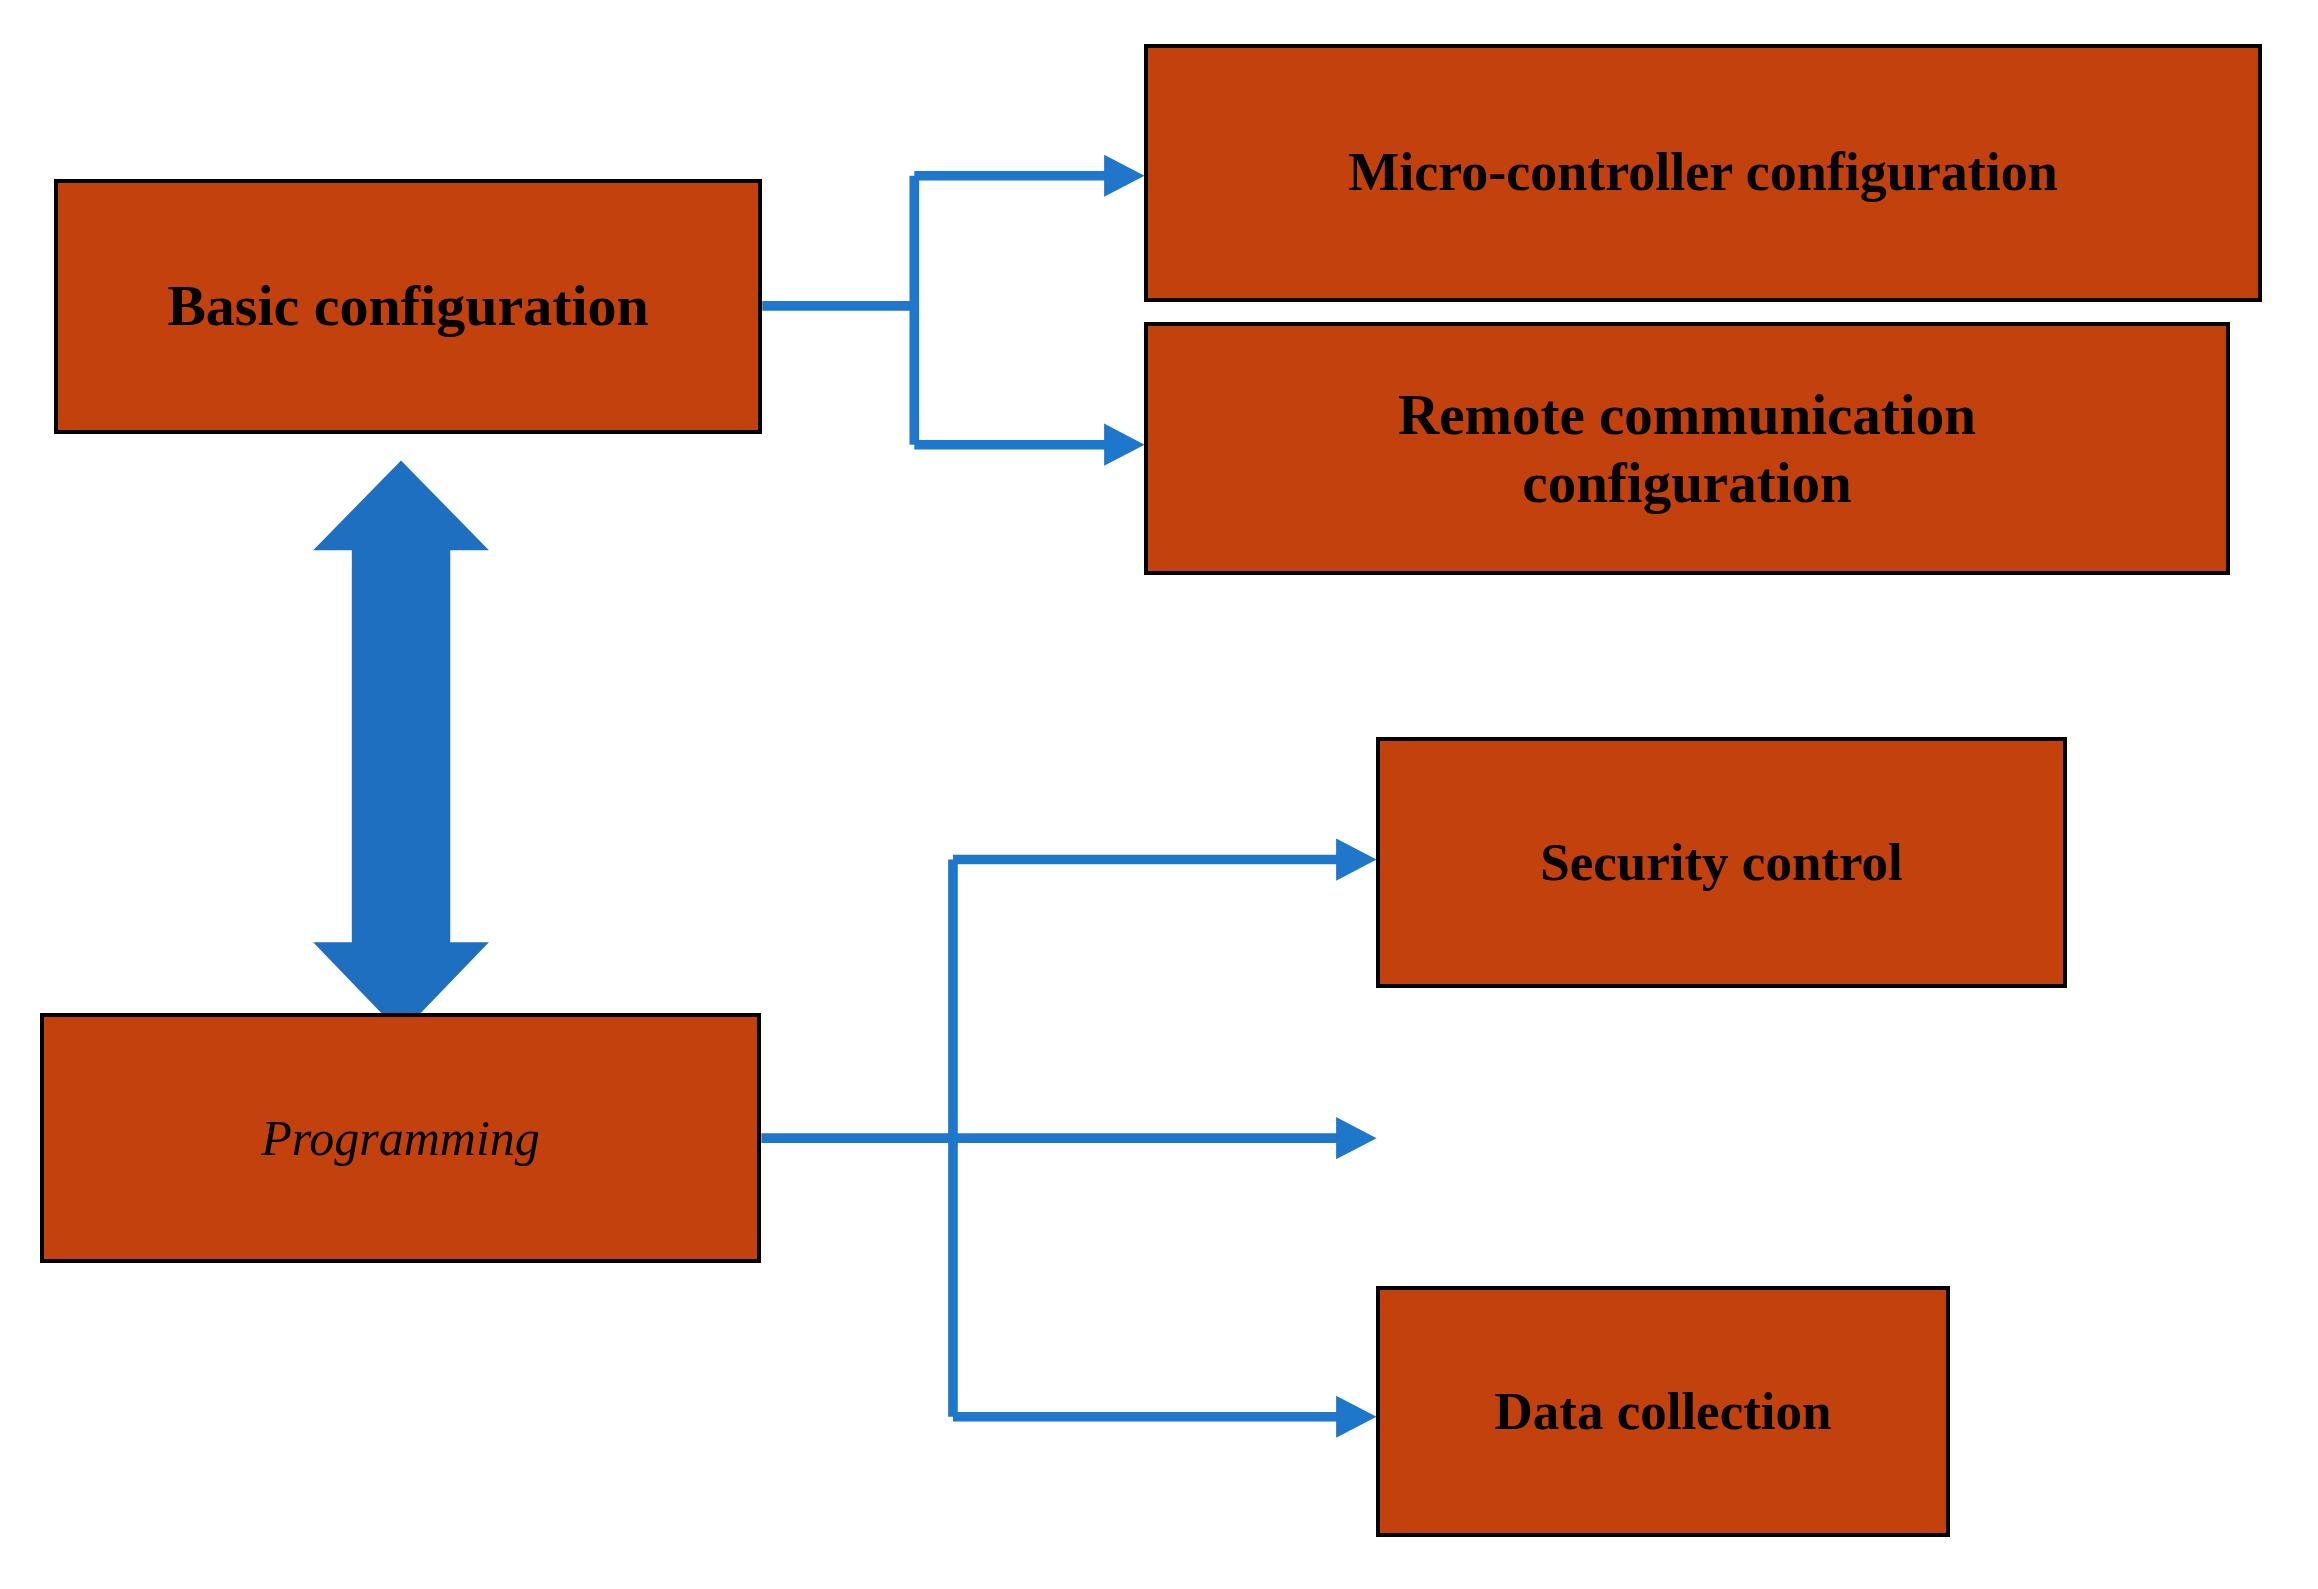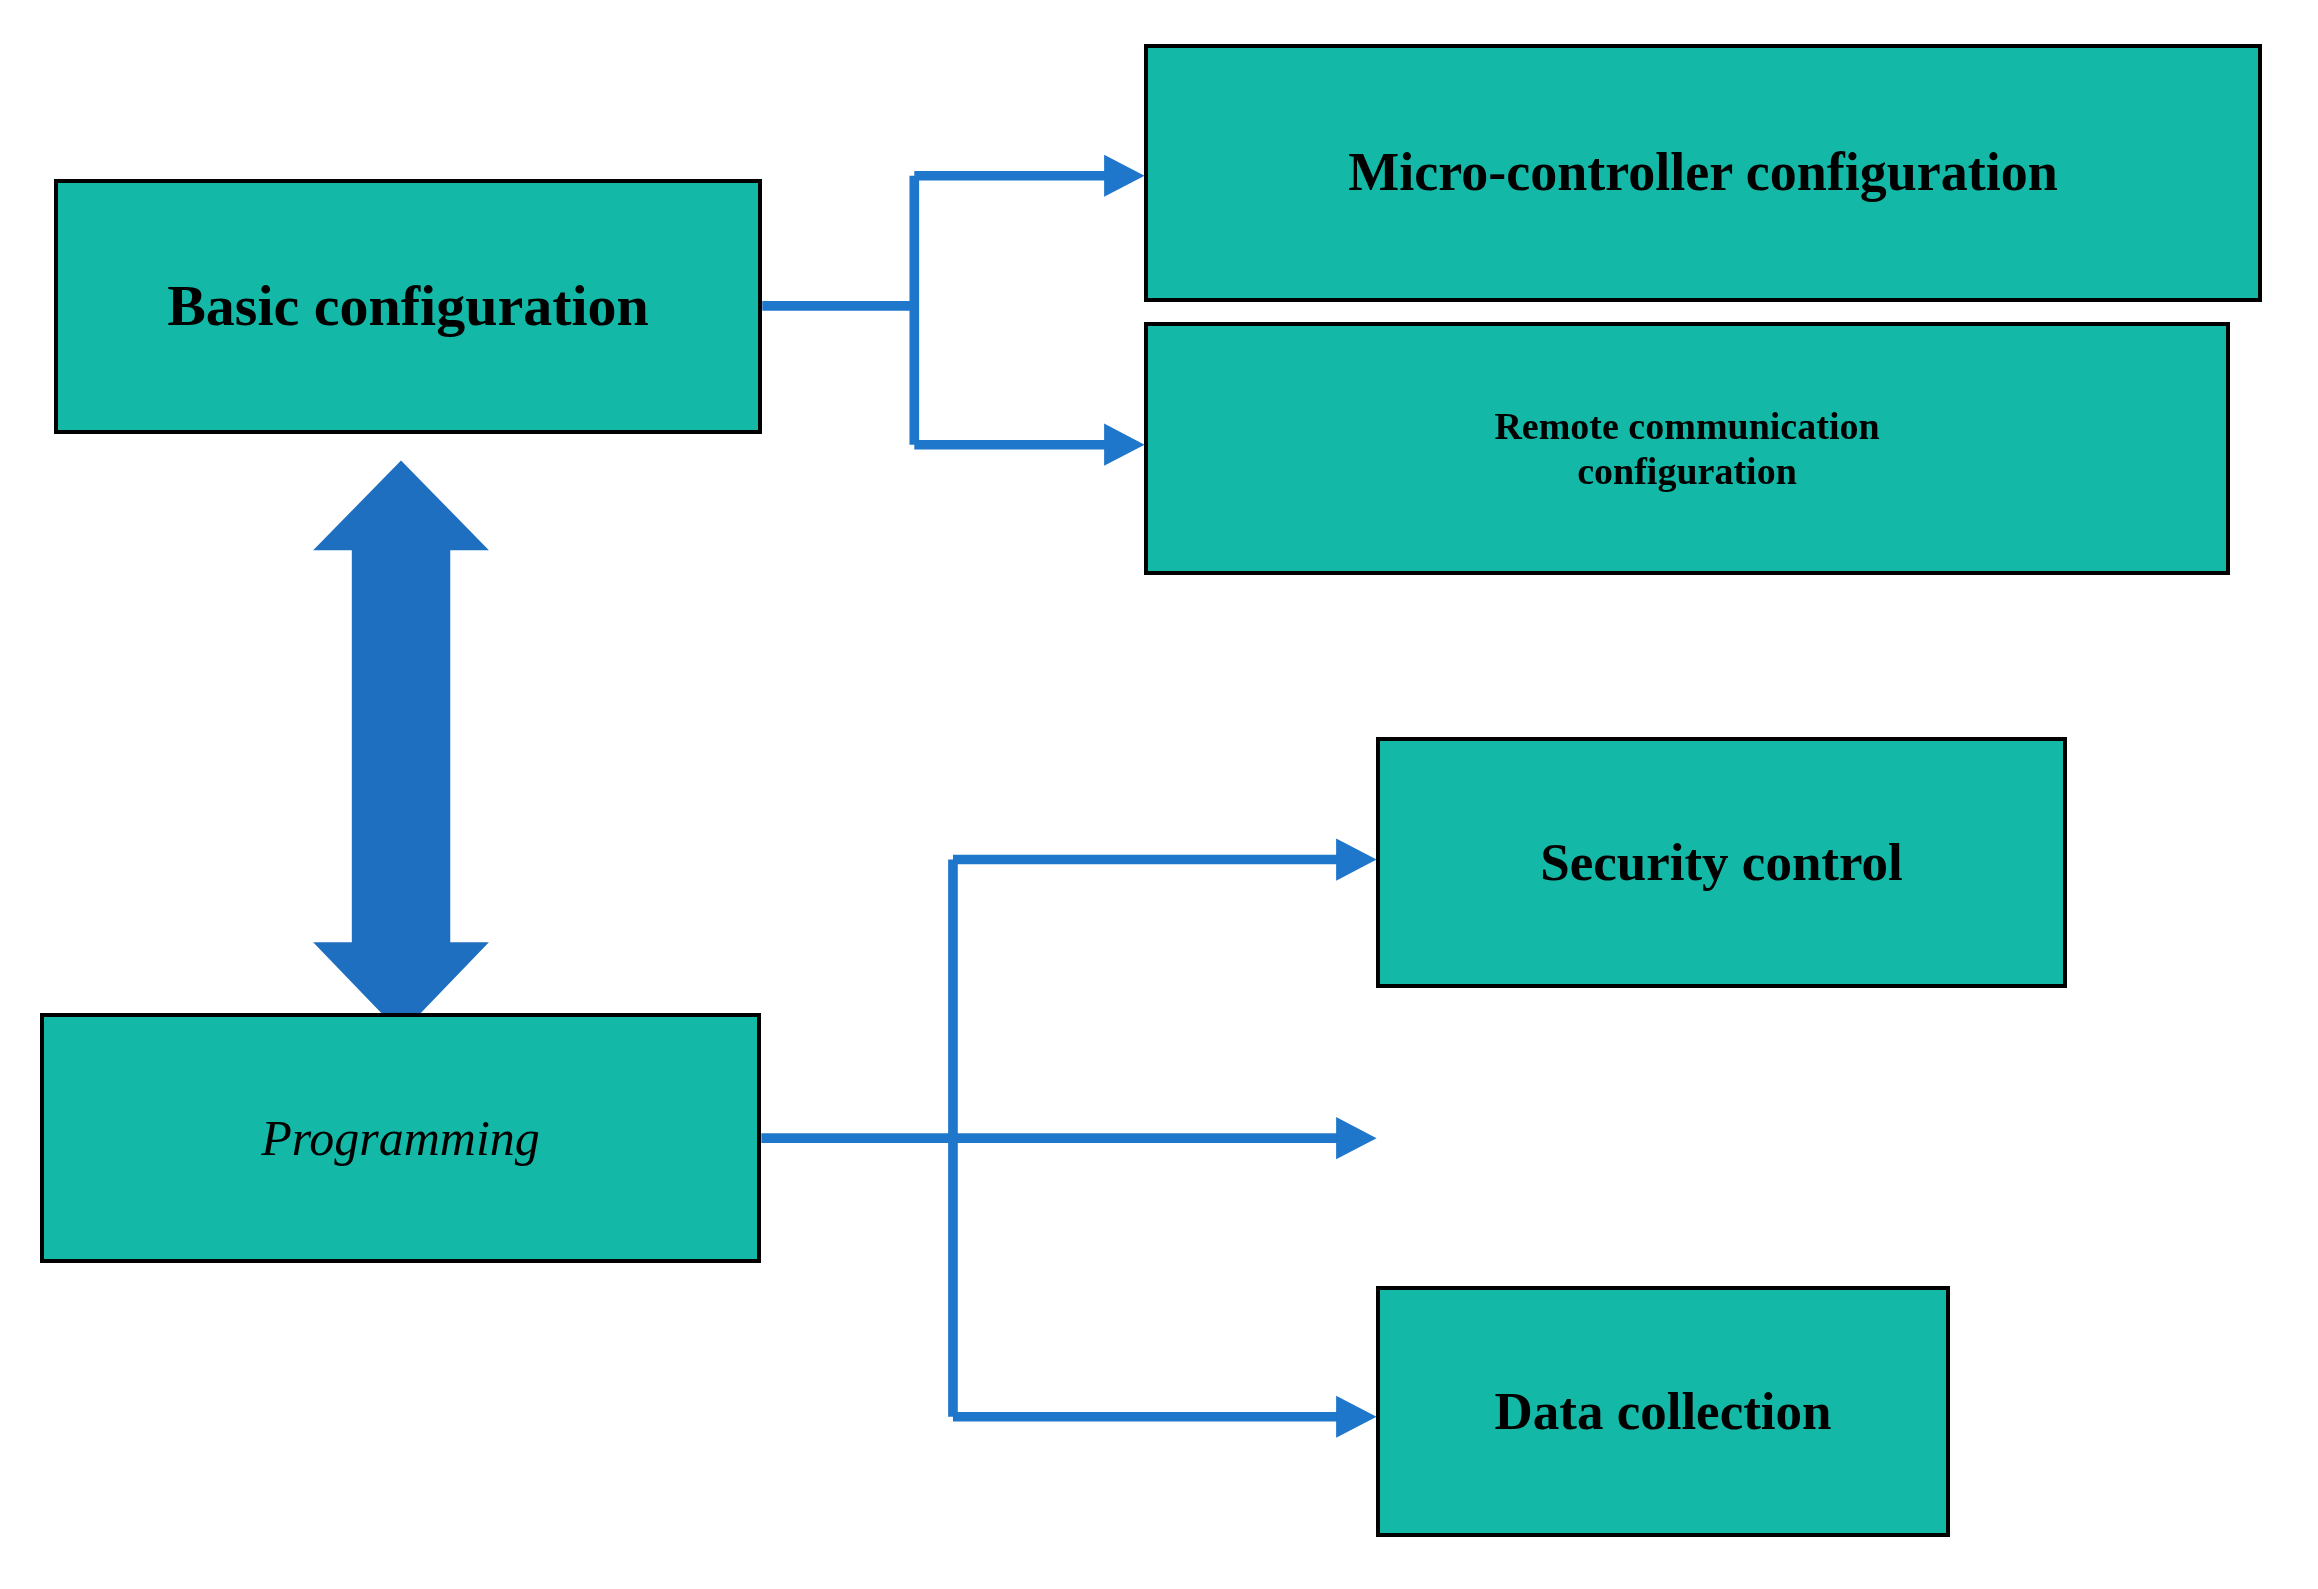--- a/index.html
+++ b/index.html
@@ -15,21 +15,21 @@
     position: relative;
     width: 2319px;
     height: 1589px;
     background: #ffffff;
     overflow: hidden;
   }
   .node {
     position: absolute;
     box-sizing: border-box;
     border: 4.4px solid #000000;
-    background: #14b8a6;
+    background: #c2410c;
     display: flex;
     align-items: center;
     justify-content: center;
     text-align: center;
     color: #000000;
     line-height: 1.18;
     padding: 0 16px;
   }
   .node .label {
     display: block;
@@ -51,21 +51,21 @@
     width: 1118px;
     height: 258px;
     font-size: 54px;
     font-weight: bold;
   }
   #node-remote-communication-configuration {
     left: 1144px;
     top: 322px;
     width: 1086px;
     height: 253px;
-    font-size: 38px;
+    font-size: 57px;
     font-weight: bold;
   }
   
   #node-programming {
     left: 40px;
     top: 1013px;
     width: 721px;
     height: 250px;
     font-size: 50px;
     font-weight: normal;

